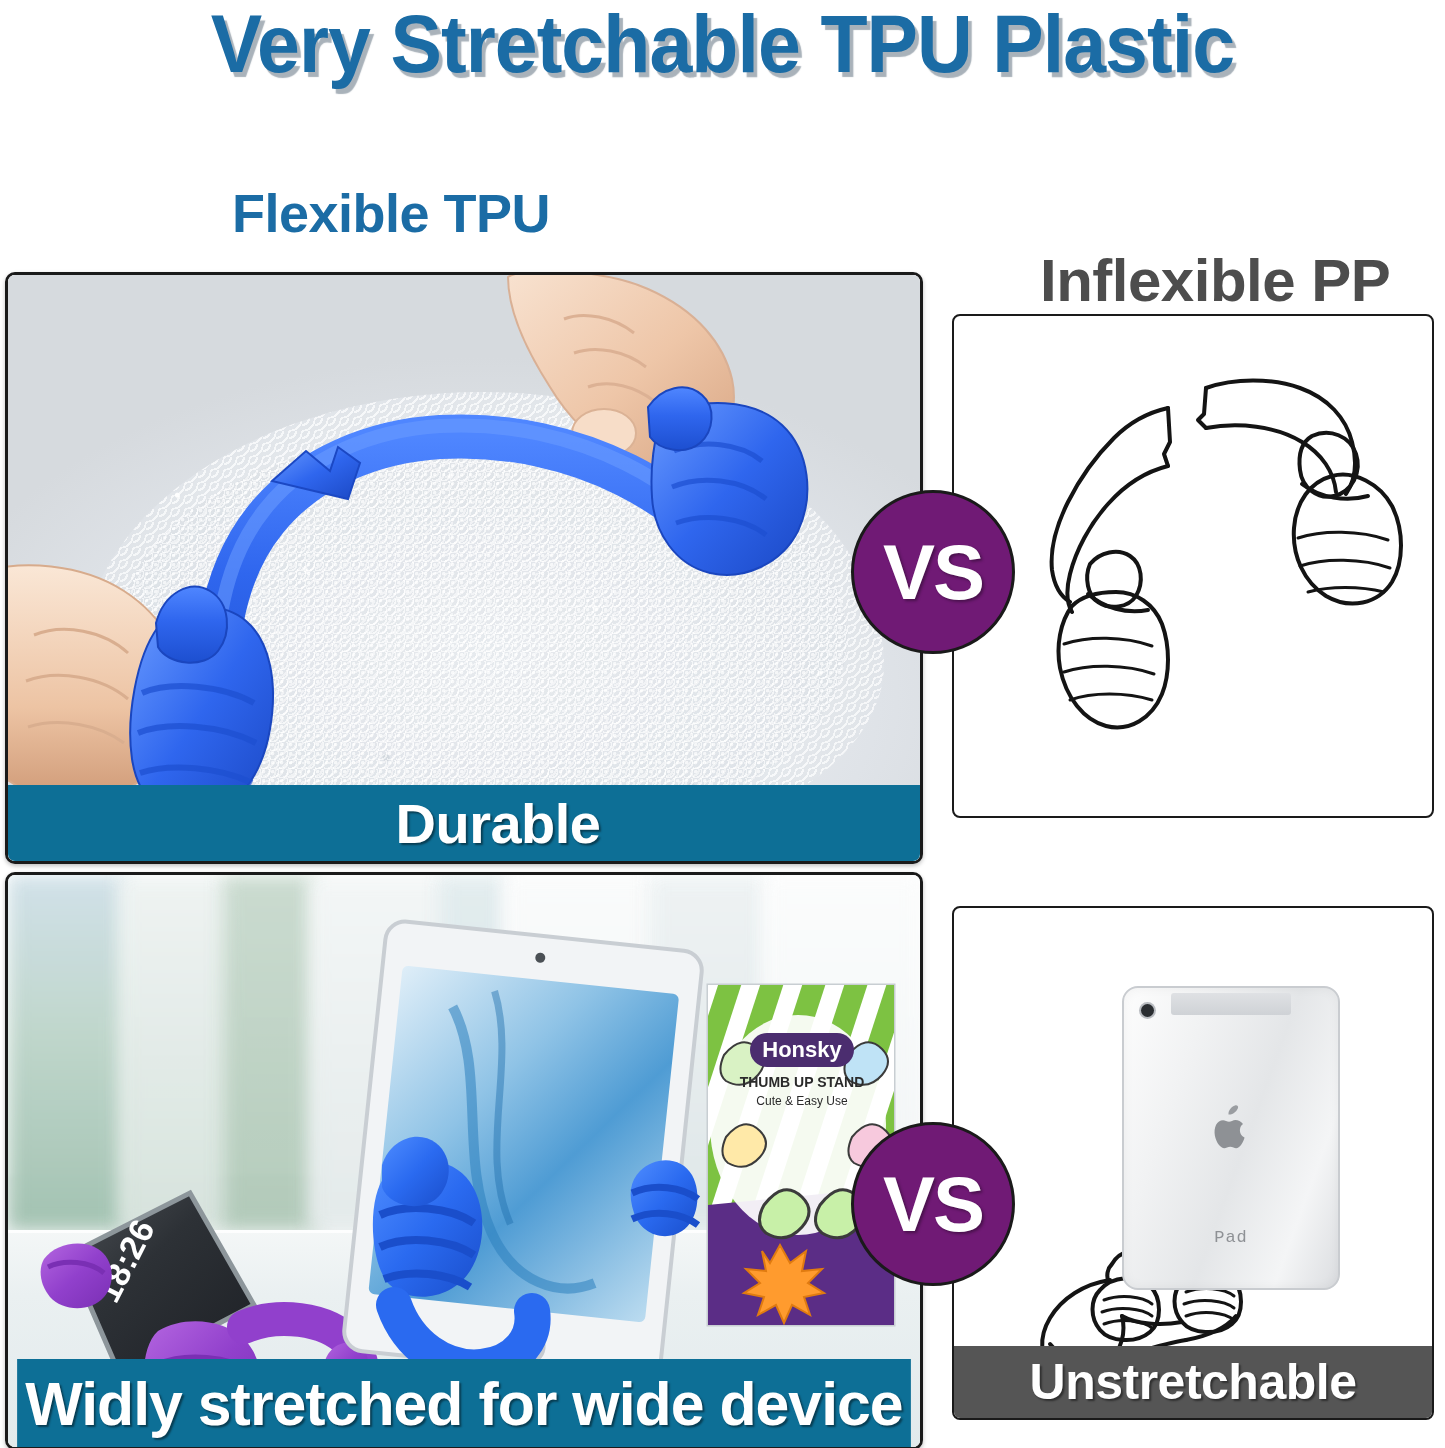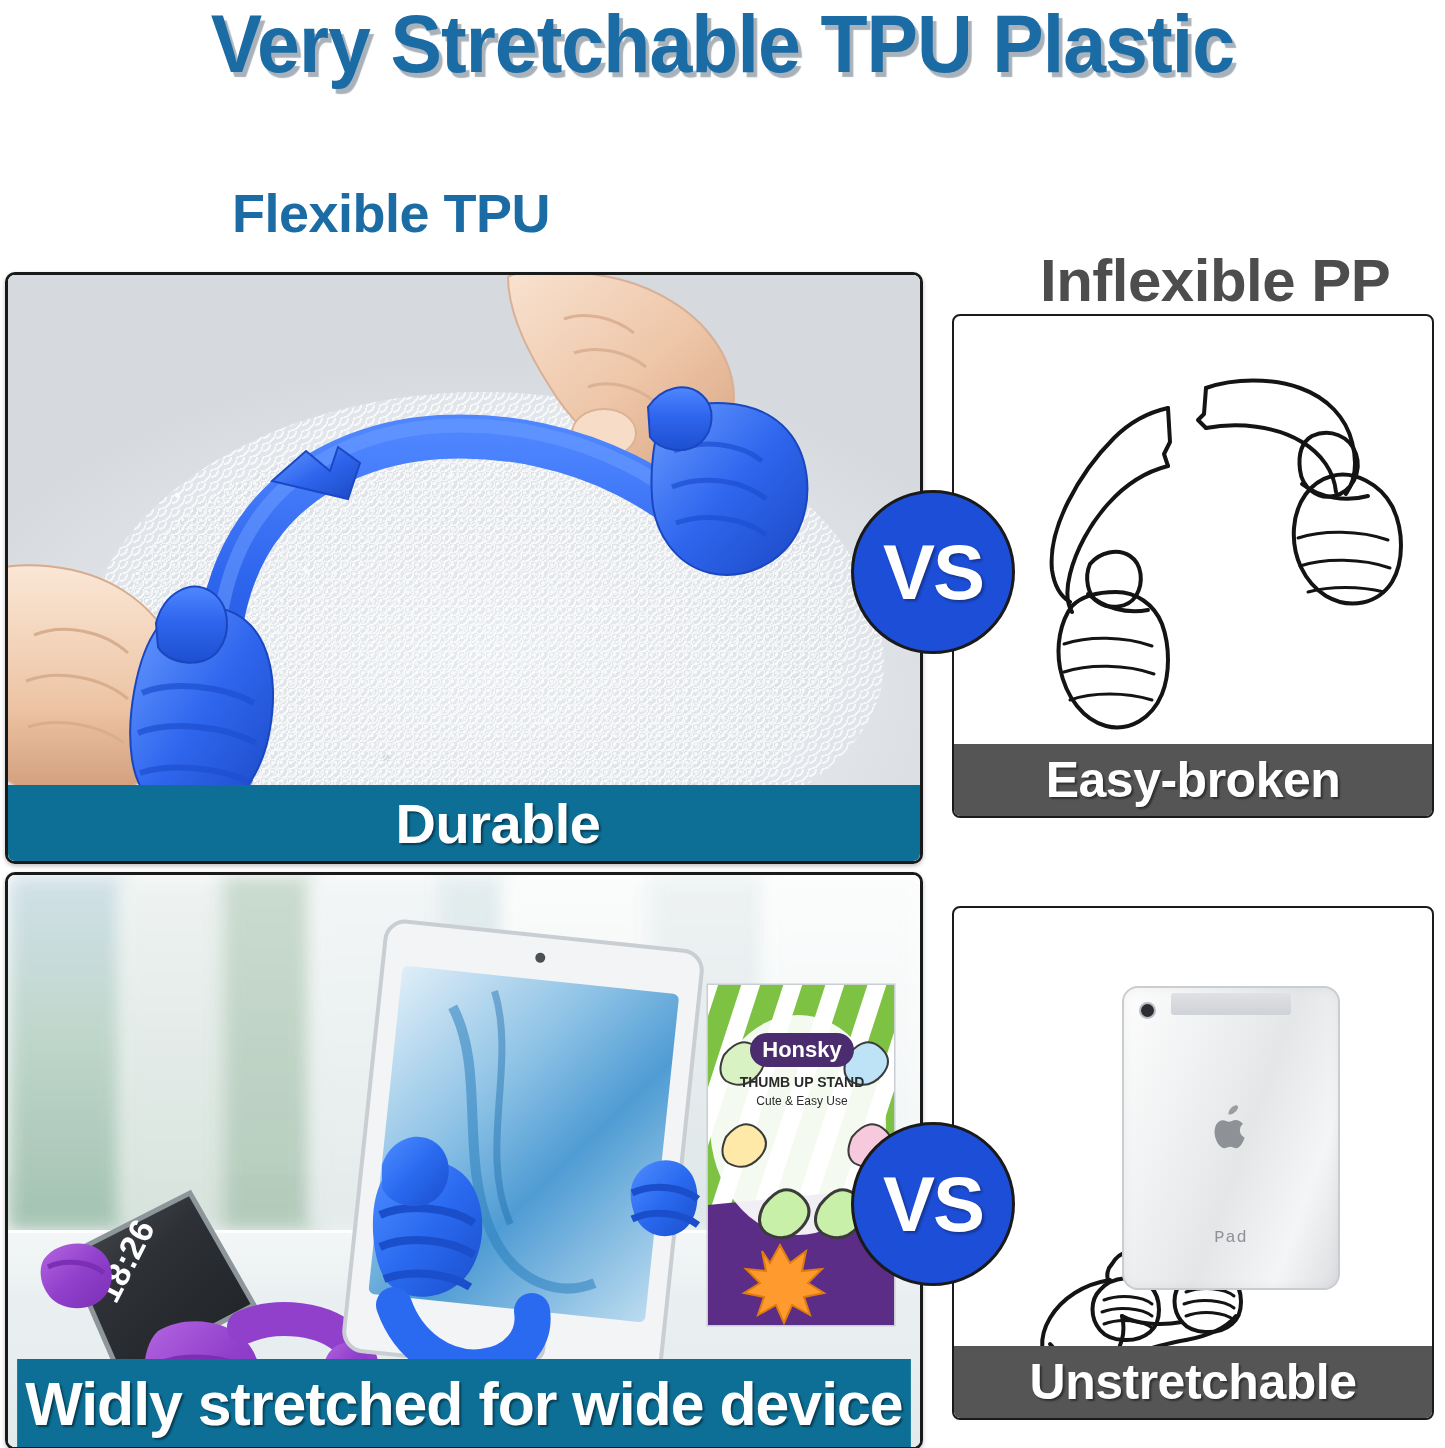--- a/index.html
+++ b/index.html
@@ -69,21 +69,21 @@
   .cap-teal{background:#0d6f96;}
   .cap-gray{background:#555555;}
   #cap-tl{height:76px;font-size:56px;letter-spacing:-.5px;padding-left:34px;}
   #cap-tr{height:72px;font-size:50px;letter-spacing:-.5px;}
   #cap-bl{height:88px;font-size:62px;letter-spacing:-1px;transform:scaleX(.98);}
   #cap-br{height:72px;font-size:50px;letter-spacing:-.5px;}
 
   
   .vs{
     position:absolute;width:158px;height:158px;border-radius:50%;
-    background:#1d4ed8;border:3px solid #1a1a1a;
+    background:#701a75;border:3px solid #1a1a1a;
     display:flex;align-items:center;justify-content:center;
     color:#ffffff;font-size:78px;font-weight:bold;
     letter-spacing:-2px;
     text-shadow:2px 2px 3px rgba(0,0,0,.35);
     z-index:40;
   }
   #vs-top{left:851px;top:490px;}
   #vs-bottom{left:851px;top:1122px;}
 
   
@@ -302,21 +302,20 @@
                              C396 294 424 288 438 266 C450 246 450 214 438 190
                              C426 168 400 154 378 160 Z"></path>
         <path class="ink" d="M358 120 C376 112 396 120 402 138 C408 156 398 176 380 180
                              C364 184 348 172 346 154 C344 138 348 126 358 120 Z"></path>
         <path class="ink" d="M348 168 C366 182 392 186 414 180"></path>
         <path class="ink-thin" d="M344 222 C368 214 406 214 434 224"></path>
         <path class="ink-thin" d="M346 250 C370 242 408 242 436 252"></path>
         <path class="ink-thin" d="M354 276 C376 270 406 270 430 276"></path>
       </g>
     </svg>
-    <div class="cap cap-gray" id="cap-tr">Easy-broken</div>
   </div>
 
   <div class="panel photo-panel" id="panel-bl">
     <div class="bl-bg"></div>
 
     <div class="blur-col" style="left:0;width:120px;background:linear-gradient(180deg,#cfe0e8,#bcd4c9 45%,#9fc0ae);"></div>
     <div class="blur-col" style="left:110px;width:110px;background:linear-gradient(180deg,#eef3f2,#d5e2db);"></div>
     <div class="blur-col" style="left:215px;width:95px;background:linear-gradient(180deg,#b9cfc0,#9dbca6);opacity:.75;"></div>
     <div class="blur-col" style="left:300px;width:140px;background:linear-gradient(180deg,#f3f6f6,#e3eaea);"></div>
     <div class="blur-col" style="left:430px;width:70px;background:linear-gradient(180deg,#e2ecee,#cfdfe2);"></div>

